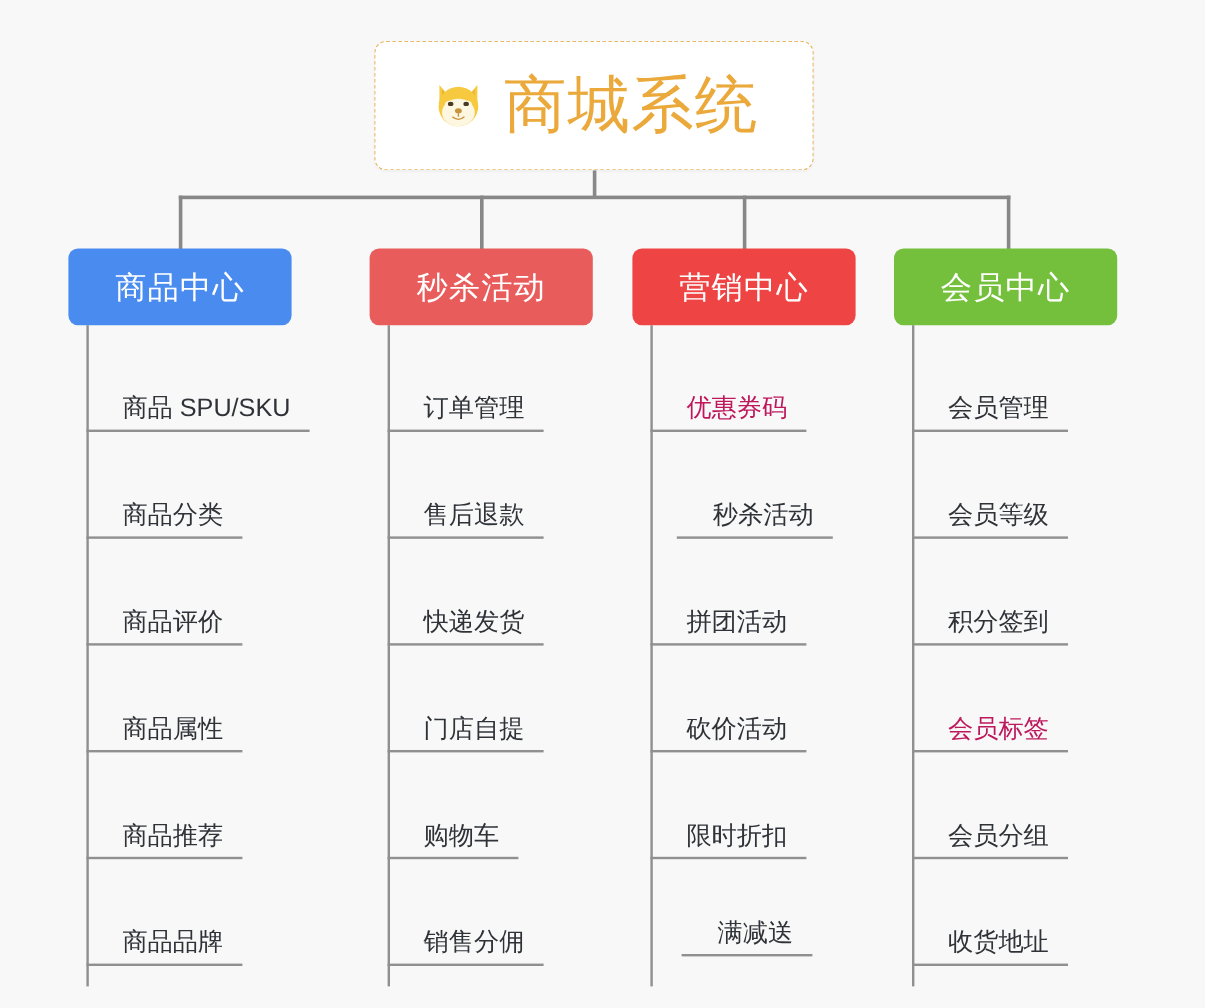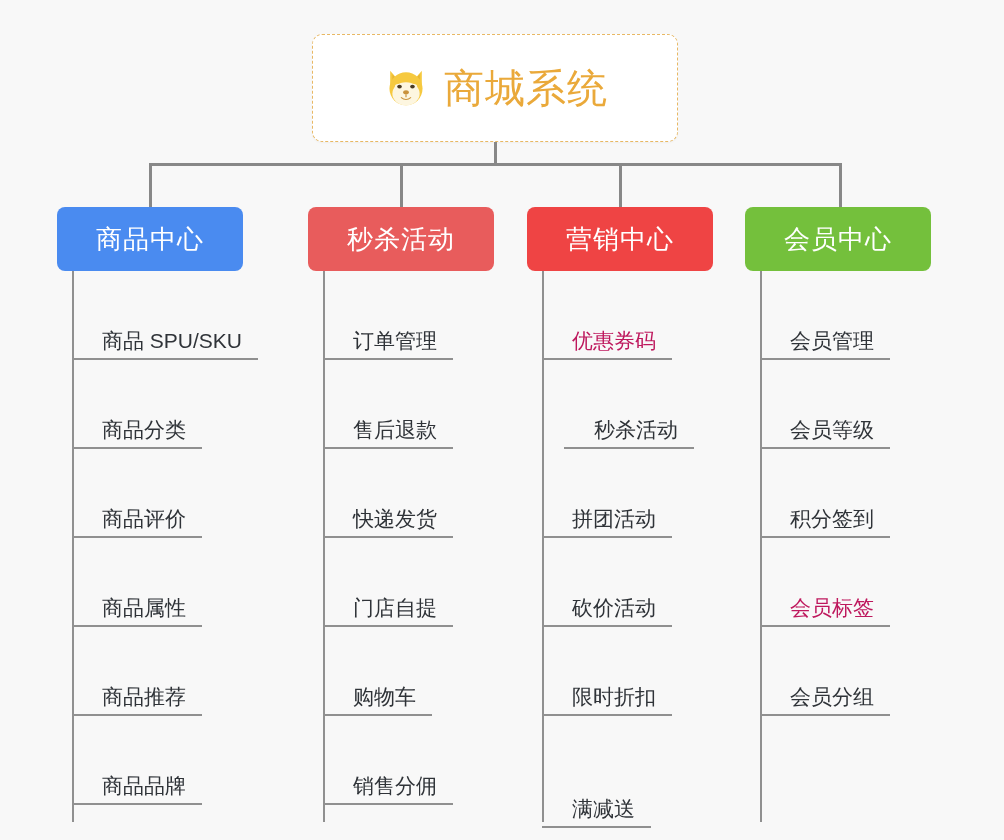--- a/index.html
+++ b/index.html
@@ -27,21 +27,21 @@
     background: #ffffff;
     border: 1px dashed #e8b864;
     border-radius: 10px;
     display: flex;
     align-items: center;
     justify-content: center;
     gap: 14px;
     box-shadow: 0 1px 2px rgba(0,0,0,0.04);
   }
   #root-title {
-    font-size: 40px;
+    font-size: 52px;
     color: #eaa93a;
     letter-spacing: 1px;
     line-height: 1;
   }
   .dog-emoji { width: 48px; height: 46px; display: block; }
 
   
   .conn {
     position: absolute;
     background: #888888;
@@ -190,21 +190,21 @@
     </div>
     <div class="leaf-item" style="top:178px;">
       <span class="leaf-label" style="border-bottom-color: rgb(144, 144, 144); color: rgb(47, 51, 56);">拼团活动</span>
     </div>
     <div class="leaf-item" style="top:267px;">
       <span class="leaf-label" style="border-bottom-color: rgb(144, 144, 144); color: rgb(47, 51, 56);">砍价活动</span>
     </div>
     <div class="leaf-item" style="top:356px;">
       <span class="leaf-label" style="border-bottom-color: rgb(144, 144, 144); color: rgb(47, 51, 56);">限时折扣</span>
     </div>
-    <div class="leaf-item" style="top:468px;">
+    <div class="leaf-item" style="top:437px;padding-left:26px;">
       <span class="leaf-label" style="border-bottom-color: rgb(144, 144, 144); color: rgb(47, 51, 56);">满减送</span>
     </div>
   </div>
 
   <div class="leaf-col" style="left:745px;">
     <div class="leaf-spine" style="background: rgb(144, 144, 144);"></div>
     <div class="leaf-item" style="top:0px;">
       <span class="leaf-label" style="border-bottom-color: rgb(144, 144, 144); color: rgb(47, 51, 56);">会员管理</span>
     </div>
     <div class="leaf-item" style="top:89px;">
@@ -212,15 +212,18 @@
     </div>
     <div class="leaf-item" style="top:178px;">
       <span class="leaf-label" style="border-bottom-color: rgb(144, 144, 144); color: rgb(47, 51, 56);">积分签到</span>
     </div>
     <div class="leaf-item" style="top:267px;">
       <span class="leaf-label" style="border-bottom-color: rgb(144, 144, 144); color: #be185d;">会员标签</span>
     </div>
     <div class="leaf-item" style="top:356px;">
       <span class="leaf-label" style="border-bottom-color: rgb(144, 144, 144); color: rgb(47, 51, 56);">会员分组</span>
     </div>
+    <div class="leaf-item" style="top:445px;">
+      <span class="leaf-label" style="border-bottom-color: rgb(144, 144, 144); color: rgb(47, 51, 56);">收货地址</span>
+    </div>
   </div>
 
 </div>
 
 </body></html>

